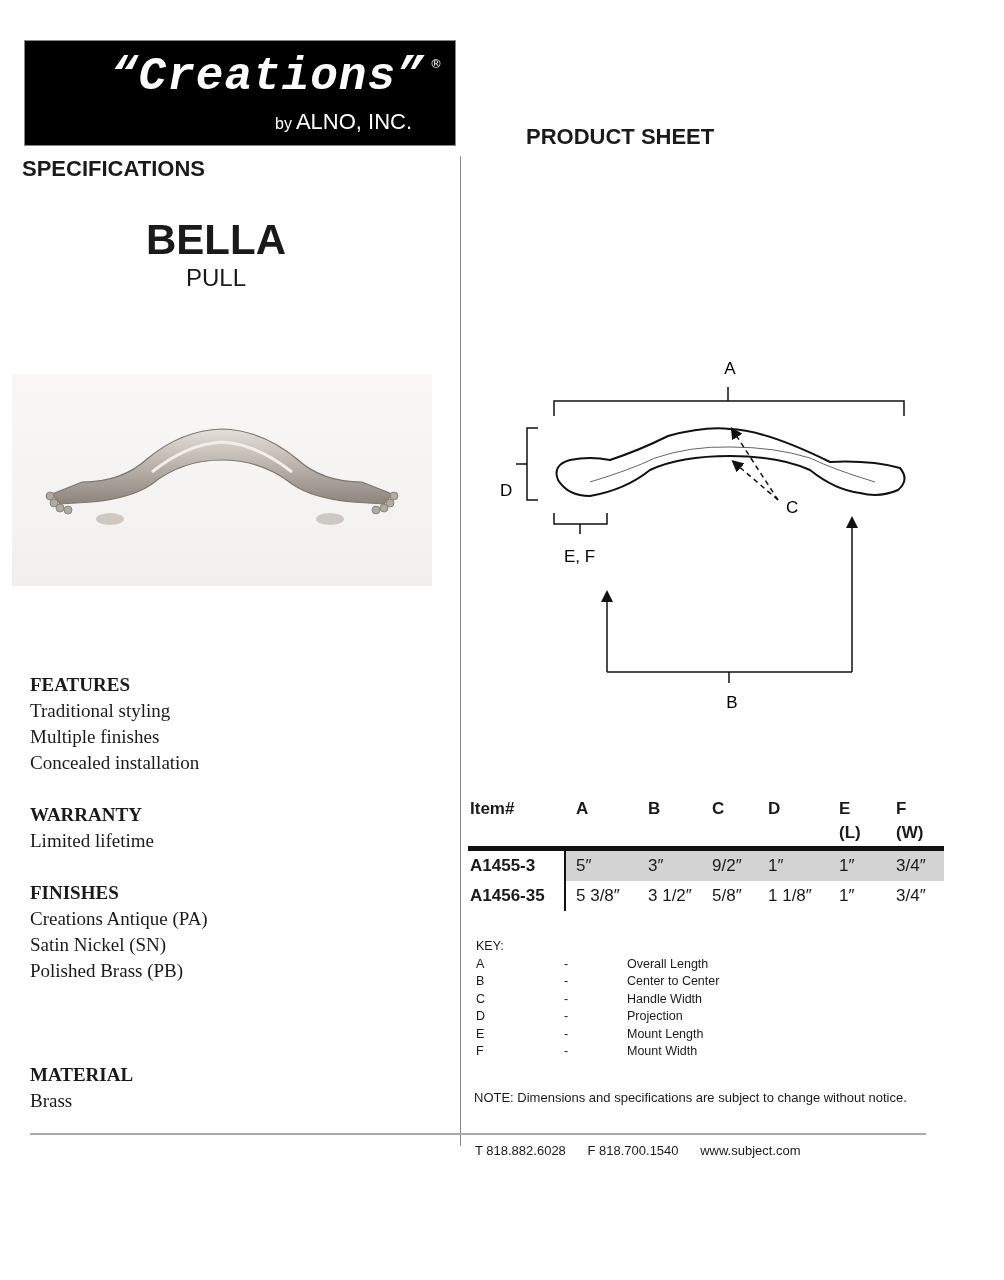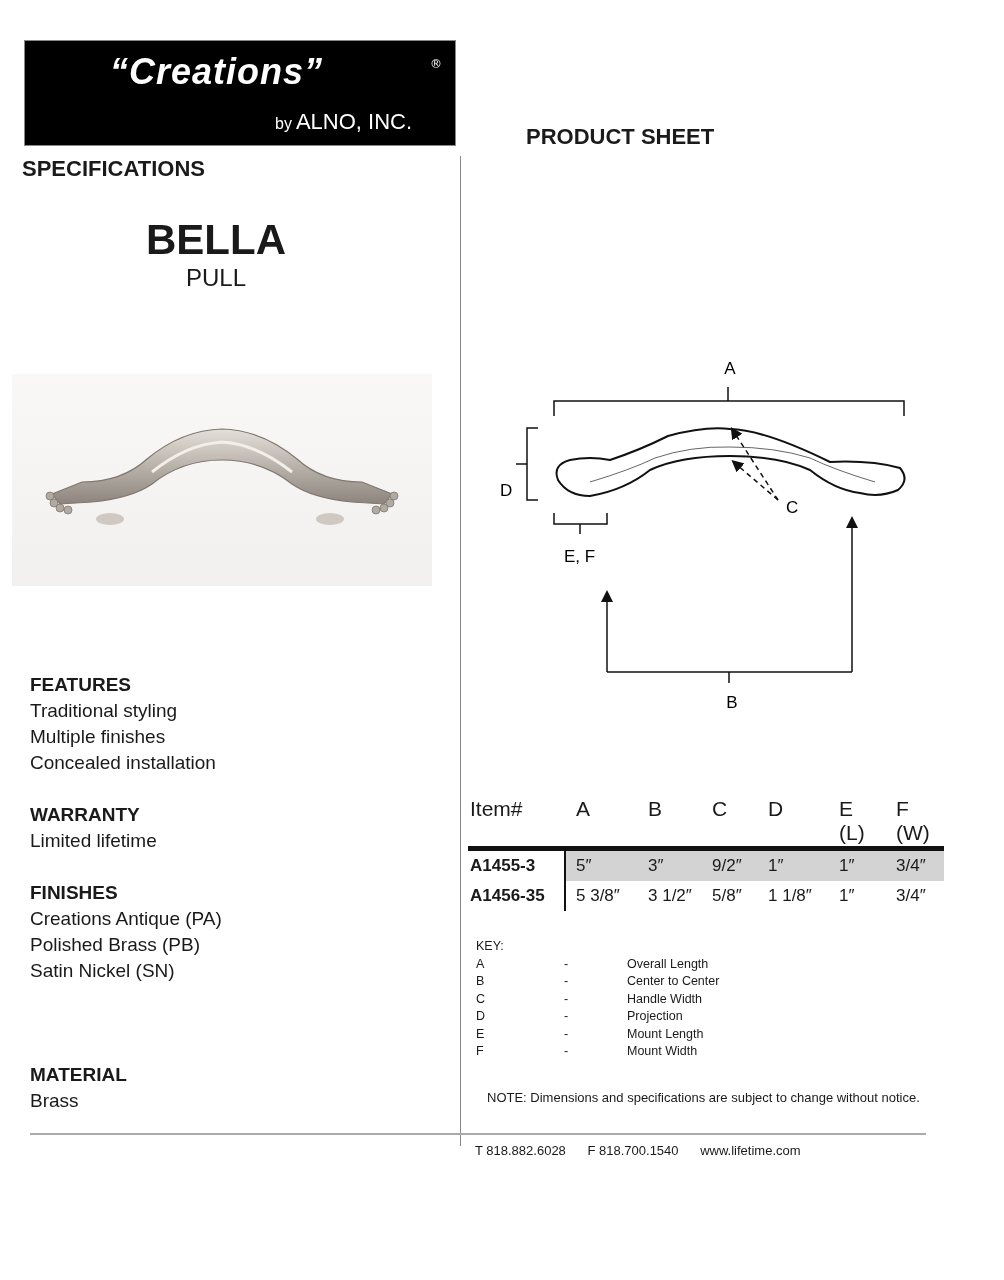--- a/index.html
+++ b/index.html
@@ -1,47 +1,47 @@
 <!DOCTYPE html>
 <html><head>
 <meta charset="utf-8">
 <style>
   * { box-sizing: border-box; margin: 0; padding: 0; }
   html, body { width: 1004px; height: 1280px; background: #fff; }
   body { position: relative; font-family: "DejaVu Sans", sans-serif; color: #1a1a1a; overflow: hidden; }
   .abs { position: absolute; }
   .logo { left: 24px; top: 40px; width: 432px; height: 106px; background: #000; border: 1px solid #888; }
-  .logo-script { position: absolute; left: 85px; top: 10px; color: #fff; font-family: Liberation Sans, sans-serif; font-style: italic; font-weight: bold; font-size: 36px; letter-spacing: 1px; }
+  .logo-script { position: absolute; left: 85px; top: 10px; color: #fff; font-family: Liberation Mono, monospace; font-style: italic; font-weight: bold; font-size: 46px; letter-spacing: 1px; }
   .logo-reg { position: absolute; left: 405px; top: 16px; color: #fff; font-size: 12px; }
   .logo-by { position: absolute; left: 250px; top: 68px; color: #fff; font-size: 22px; font-family: "Liberation Sans", sans-serif; }
   .logo-by small { font-size: 16px; margin-right: 4px; }
   .h-sheet { left: 526px; top: 124px; font-size: 22px; font-weight: bold; font-family: "Liberation Sans", sans-serif; }
   .h-spec { left: 22px; top: 156px; font-size: 22px; font-weight: bold; font-family: "Liberation Sans", sans-serif; }
   .vdiv { left: 460px; top: 156px; width: 1px; height: 990px; background: #888; }
   .p-name { left: 0; width: 432px; top: 216px; text-align: center; font-size: 42px; font-weight: bold; font-family: "Liberation Sans", sans-serif; }
   .p-type { left: 0; width: 432px; top: 264px; text-align: center; font-size: 24px; font-family: "Liberation Sans", sans-serif; }
   .photo { left: 12px; top: 374px; width: 420px; height: 212px; background: linear-gradient(#f9f8f7, #f2f0ee); }
-  .sec { left: 30px; font-family: Liberation Sans, sans-serif; font-size: 19px; line-height: 26px; }
+  .sec { left: 30px; font-family: Liberation Serif, serif; font-size: 19px; line-height: 26px; }
   .sec .ttl { font-weight: bold; }
   .diagram { left: 490px; top: 350px; width: 440px; height: 370px; }
   .tbl { left: 468px; top: 798px; width: 476px; font-family: "Liberation Sans", sans-serif; }
-  .tbl .hdr { position: relative; height: 48px; font-weight: normal; font-size: 21px; }
+  .tbl .hdr { position: relative; height: 48px; font-weight: bold; font-size: 17px; }
   .tbl .hdr span { position: absolute; top: 0; line-height: 22px; }
   .tbl .thick { height: 5px; background: #111; }
   .tbl .row { position: relative; height: 30px; font-size: 17px; }
   .tbl .row.shaded .cells { background: #d3d3d3; }
   .tbl .row .cells { position: absolute; left: 98px; right: 0; top: 0; bottom: 0; }
   .tbl .row span { position: absolute; top: 5px; }
   .tbl .row .item { font-weight: bold; left: 2px; }
   .tbl .vline { position: absolute; left: 96px; top: 53px; width: 2px; height: 60px; background: #111; }
   .key { left: 476px; top: 938px; font-family: "Liberation Sans", sans-serif; font-size: 12.5px; line-height: 17.5px; }
   .key .ttl { font-weight: normal; }
   .key .r { position: relative; height: 17.5px; width: 300px; }
   .key .r span { position: absolute; }
-  .note { left: 474px; top: 1090px; font-family: "Liberation Sans", sans-serif; font-size: 13px; margin-left: 13px; }
+  .note { left: 474px; top: 1090px; font-family: "Liberation Sans", sans-serif; font-size: 13px; }
   .hr { left: 30px; top: 1133px; width: 896px; height: 2px; background: #aaa; }
   .contact { left: 475px; top: 1143px; font-family: "Liberation Sans", sans-serif; font-size: 13px; }
   .contact span { margin-right: 18px; }
 </style>
 </head>
 <body>
 
 <div class="abs logo">
   <span class="logo-script">“Creations”</span>
   <span class="logo-reg">®</span>
@@ -87,22 +87,22 @@
   <div>Multiple finishes</div>
   <div>Concealed installation</div>
 </div>
 <div class="abs sec" style="top:802px;">
   <div class="ttl">WARRANTY</div>
   <div>Limited lifetime</div>
 </div>
 <div class="abs sec" style="top:880px;">
   <div class="ttl">FINISHES</div>
   <div>Creations Antique (PA)</div>
+  <div>Satin Nickel (SN)</div>
   <div>Polished Brass (PB)</div>
-  <div>Satin Nickel (SN)</div>
 </div>
 <div class="abs sec" style="top:1062px;">
   <div class="ttl">MATERIAL</div>
   <div>Brass</div>
 </div>
 
 <div class="abs diagram">
   <svg width="440" height="370" viewBox="0 0 440 370" font-family="Liberation Sans, sans-serif" font-size="17">
     <defs>
       <marker id="ah" markerWidth="8" markerHeight="8" refX="4" refY="4" orient="auto">
@@ -200,14 +200,14 @@
       <span style="left:88px">-</span>
       <span style="left:151px">Mount Width</span>
     </div>
 </div>
 
 <div class="abs note">NOTE:  Dimensions and specifications are subject to change without notice.</div>
 <div class="abs hr"></div>
 <div class="abs contact">
   <span>T  818.882.6028</span>
   <span>F  818.700.1540</span>
-  <span>www.lifetime.com</span>
+  <span>www.subject.com</span>
 </div>
 
 </body></html>

